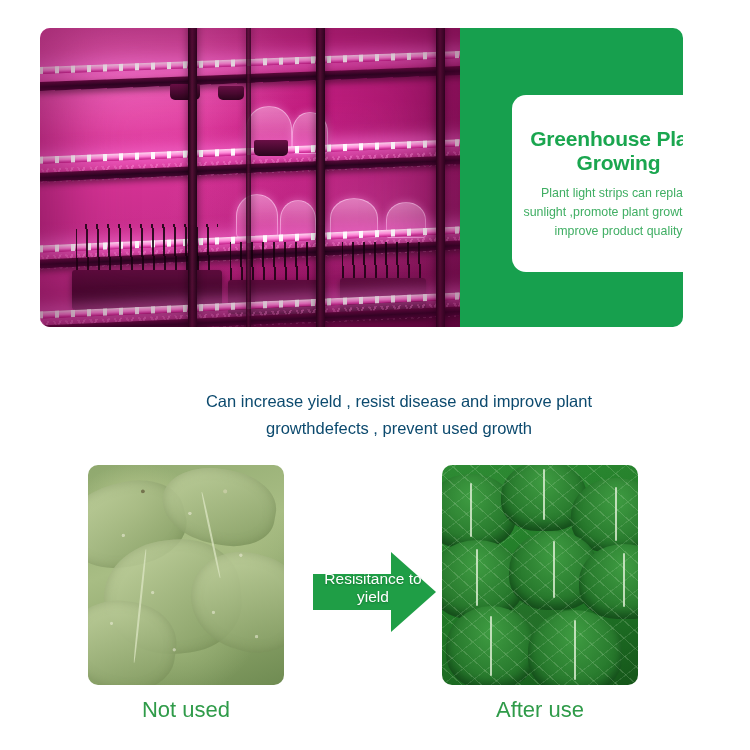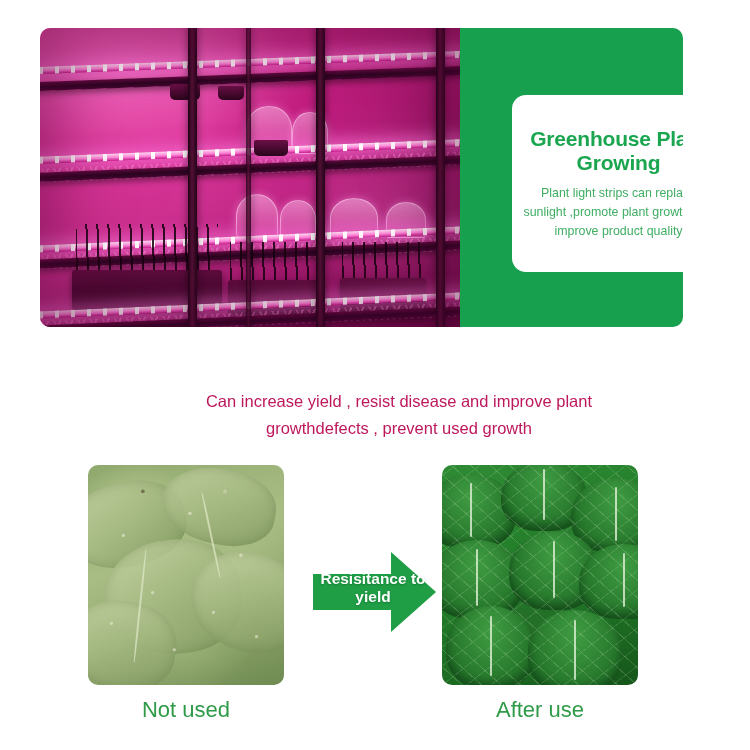--- a/index.html
+++ b/index.html
@@ -77,21 +77,21 @@
 
   
   .greenpanel{position:absolute;left:420px;top:0;width:223px;height:299px;background:#17a04e;}
   .card{position:absolute;left:52px;top:67px;width:213px;height:177px;background:#fff;border-radius:14px;
     display:flex;flex-direction:column;align-items:center;justify-content:center;padding:6px 10px;box-sizing:border-box;}
   .card-title{color:#1aa64f;font-size:21px;font-weight:700;line-height:1.16;text-align:center;letter-spacing:-.2px;}
   .card-body{color:#3fae63;font-size:12.4px;line-height:1.5;text-align:center;margin-top:9px;}
 
   
   .h1{position:absolute;left:0;right:0;top:336px;text-align:center;color:#22a74d;font-size:40px;font-weight:700;letter-spacing:-.6px;}
-  .sub{position:absolute;left:0;right:0;top:388px;text-align:center;color:#be185d;font-size:16.5px;line-height:1.62;padding-left:48px;}
+  .sub{position:absolute;left:0;right:0;top:388px;text-align:center;color:#0c4a6e;font-size:16.5px;line-height:1.62;padding-left:48px;}
 
   
   .badge{position:absolute;left:289px;top:443px;width:172px;height:26px;background:#8cc379;
     border-radius:14px 14px 4px 4px;display:flex;align-items:center;justify-content:center;z-index:4;}
   .badge span{font-family:"Liberation Serif", serif;color:#141414;font-size:17px;font-weight:700;letter-spacing:.4px;}
   .shot{position:absolute;width:196px;height:220px;border-radius:10px;overflow:hidden;pointer-events:auto;}
   .shot.left{left:88px;top:465px;}
   .shot.right{left:442px;top:465px;}
   
   .bad{position:absolute;inset:0;
@@ -129,21 +129,21 @@
   .good .cab::after{content:"";position:absolute;left:50%;top:12%;width:2px;height:72%;
     transform:translateX(-50%);background:rgba(225,240,215,.8);border-radius:2px;}
   .leafedge{position:absolute;inset:0;opacity:.5;
     background:
       repeating-linear-gradient(42deg, rgba(225,245,215,.35) 0 1px, rgba(0,0,0,0) 1px 13px),
       repeating-linear-gradient(-38deg, rgba(210,240,205,.28) 0 1px, rgba(0,0,0,0) 1px 15px);}
 
   
   .arrowwrap{position:absolute;left:313px;top:552px;width:123px;height:80px;z-index:3;}
   .arrowlabel{position:absolute;left:303px;top:570px;width:140px;text-align:center;color:#fff;
-    font-size:15.5px;line-height:1.18;font-weight:700;z-index:4;text-shadow:0 1px 2px rgba(0,60,20,.35);}
+    font-size:15.5px;line-height:1.18;font-weight:400;z-index:4;text-shadow:0 1px 2px rgba(0,60,20,.35);}
   .cap{position:absolute;top:697px;text-align:center;color:#2f9b49;font-size:22px;}
   .cap.left{left:88px;width:196px;}
   .cap.right{left:442px;width:196px;}
 </style>
 </head>
 <body>
 
 <div class="page">
 
   <div class="banner">

